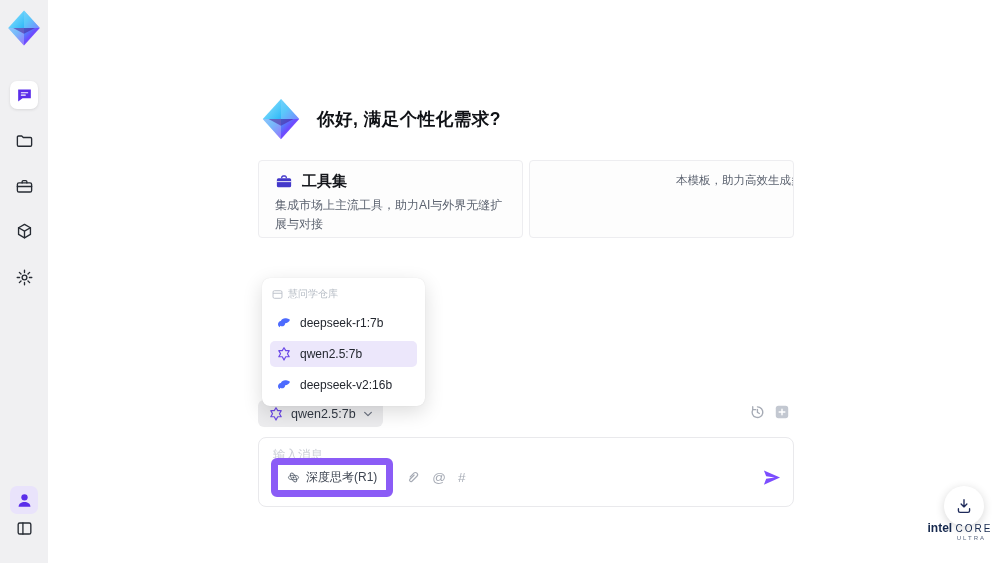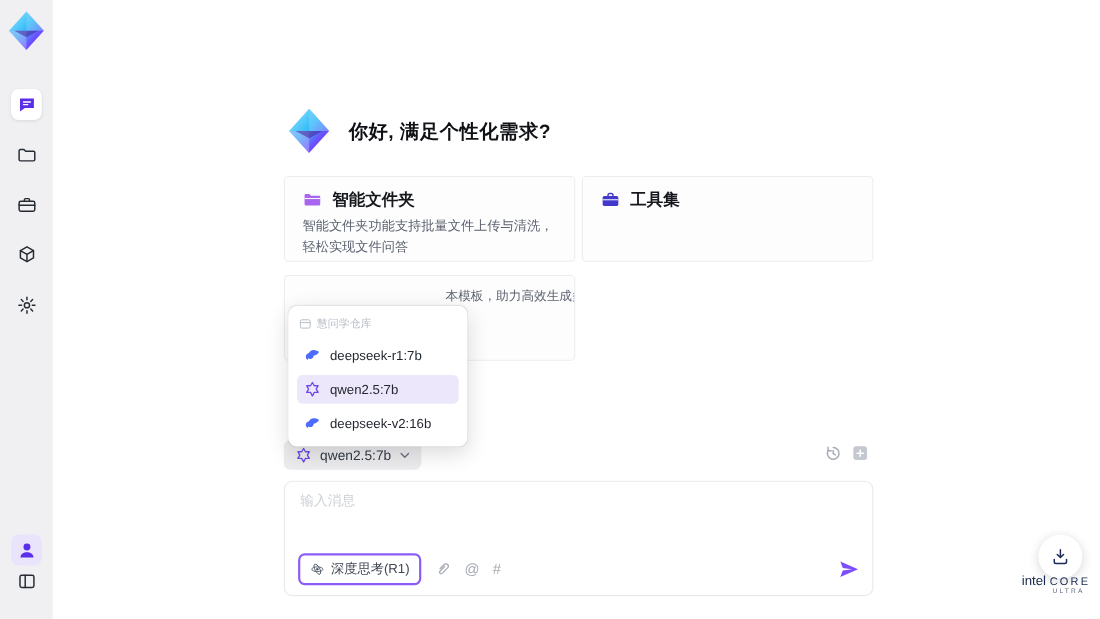--- a/index.html
+++ b/index.html
@@ -67,47 +67,47 @@
     position: absolute; left: 258px; top: 400px; height: 27px;
     display: flex; align-items: center; gap: 7px; padding: 0 10px;
     background: #ececee; border-radius: 6px; font-size: 12.5px; color: #333a45; cursor: pointer;
   }
   .model-btn svg.logo { width: 16px; height: 16px; }
   .model-btn svg.chev { width: 10px; height: 10px; }
   .top-icons { position: absolute; left: 749px; top: 404px; display: flex; gap: 9px; align-items: center; }
   .top-icons svg { width: 16px; height: 16px; cursor: pointer; }
 
   
-  .composer { position: absolute; left: 258px; top: 437px; width: 536px; height: 105px; border: 1px solid #e9e9ec; border-radius: 8px; background: #fff; }
+  .composer { position: absolute; left: 258px; top: 437px; width: 536px; height: 70px; border: 1px solid #e9e9ec; border-radius: 8px; background: #fff; }
   .composer input {
     position: absolute; left: 14px; top: 10px; width: 480px;
     border: none; outline: none; font-size: 12.5px; color: #333; background: transparent; font-family: inherit;
   }
   .composer input::placeholder { color: #ccd0d7; }
   .composer-row { position: absolute; left: 12px; right: 12px; bottom: 9px; display: flex; align-items: center; gap: 12px; }
   .pill {
-    display: flex; align-items: center; gap: 6px; border: 2px solid #8b5cf6; border-radius: 6px;
+    display: flex; align-items: center; gap: 6px; border: 7px solid #8b5cf6; border-radius: 6px;
     padding: 4px 9px; font-size: 12px; color: #3f4652; background: #fff; cursor: pointer; white-space: nowrap;
   }
   .pill svg { width: 13px; height: 13px; }
   .mini { color: #a6abb5; font-size: 13.5px; cursor: pointer; line-height: 1; }
   .clip svg { width: 15px; height: 15px; display: block; }
   .send { margin-left: auto; cursor: pointer; }
   .send svg { width: 19px; height: 19px; display: block; }
 
   
   .fab {
     position: absolute; left: 944px; top: 486px; width: 40px; height: 40px; border-radius: 50%;
     background: #fff; box-shadow: 0 2px 10px rgba(0,0,0,.16);
     display: flex; align-items: center; justify-content: center; cursor: pointer;
   }
   .fab svg { width: 18px; height: 18px; }
   .intel { position: absolute; left: 926px; top: 521px; width: 68px; text-align: center; color: #16294e; }
   .intel .row1 { font-size: 12px; white-space: nowrap; }
-  .intel .iname { font-weight: 400; letter-spacing: 0; }
+  .intel .iname { font-weight: 700; letter-spacing: 0; }
   .intel .icore { font-size: 10px; letter-spacing: 2px; font-weight: 400; }
   .intel .itier { font-size: 6px; letter-spacing: 2px; opacity: .75; text-align: right; padding-right: 8px; }
 </style>
 </head>
 <body>
 
 <svg width="0" height="0" style="position:absolute" aria-hidden="true">
   <defs>
     <linearGradient id="dg" x1="0" y1="0" x2="1" y2="1">
       <stop offset="0" stop-color="#9be8ff"></stop>
@@ -174,40 +174,31 @@
     <polygon points="24,3 43,24 24,45 5,24" fill="url(#dg)"></polygon>
     <polygon points="24,3 43,24 24,24" fill="#7dd3fc" opacity=".5"></polygon>
     <polygon points="24,45 5,24 24,24" fill="#c4b5fd" opacity=".45"></polygon>
     <polygon points="11,24 37,24 24,31" fill="#4c1d95" opacity=".55"></polygon>
   </svg>
   <h1>你好, 满足个性化需求?</h1>
 </div>
 
 <div class="cards">
 
-  <div class="card">
-    <div class="card-head">
-      <svg viewBox="0 0 24 24">
-        <path d="M2.5 6A1.5 1.5 0 0 1 4 4.5h4.3l2 2.2H20a1.5 1.5 0 0 1 1.5 1.5V17A1.5 1.5 0 0 1 20 18.5H4A1.5 1.5 0 0 1 2.5 17z" fill="#a765f0"></path>
-        <path d="M2.5 10h19" stroke="#fff" stroke-width="1.2"></path>
-      </svg>
-      <span class="card-title">智能文件夹</span>
-    </div>
-    <div class="card-desc">智能文件夹功能支持批量文件上传与清洗，轻松实现文件问答</div>
-  </div>
 
   <div class="card">
     <div class="card-head">
       <svg viewBox="0 0 24 24">
         <rect x="2.5" y="7" width="19" height="12" rx="2" fill="#4338ca"></rect>
         <path d="M9 7V5.8A1.8 1.8 0 0 1 10.8 4h2.4A1.8 1.8 0 0 1 15 5.8V7" fill="none" stroke="#4338ca" stroke-width="1.8"></path>
         <path d="M2.5 11.5h19" stroke="#fff" stroke-width="1.2"></path>
       </svg>
       <span class="card-title">工具集</span>
     </div>
+    <div class="card-desc">集成市场上主流工具，助力AI与外界无缝扩展与对接</div>
   </div>
 
   <div class="card">
     <div class="card-desc offset">本模板，助力高效生成多</div>
   </div>
 
 </div>
 
 <div class="dropdown">
   <div class="dd-header">

